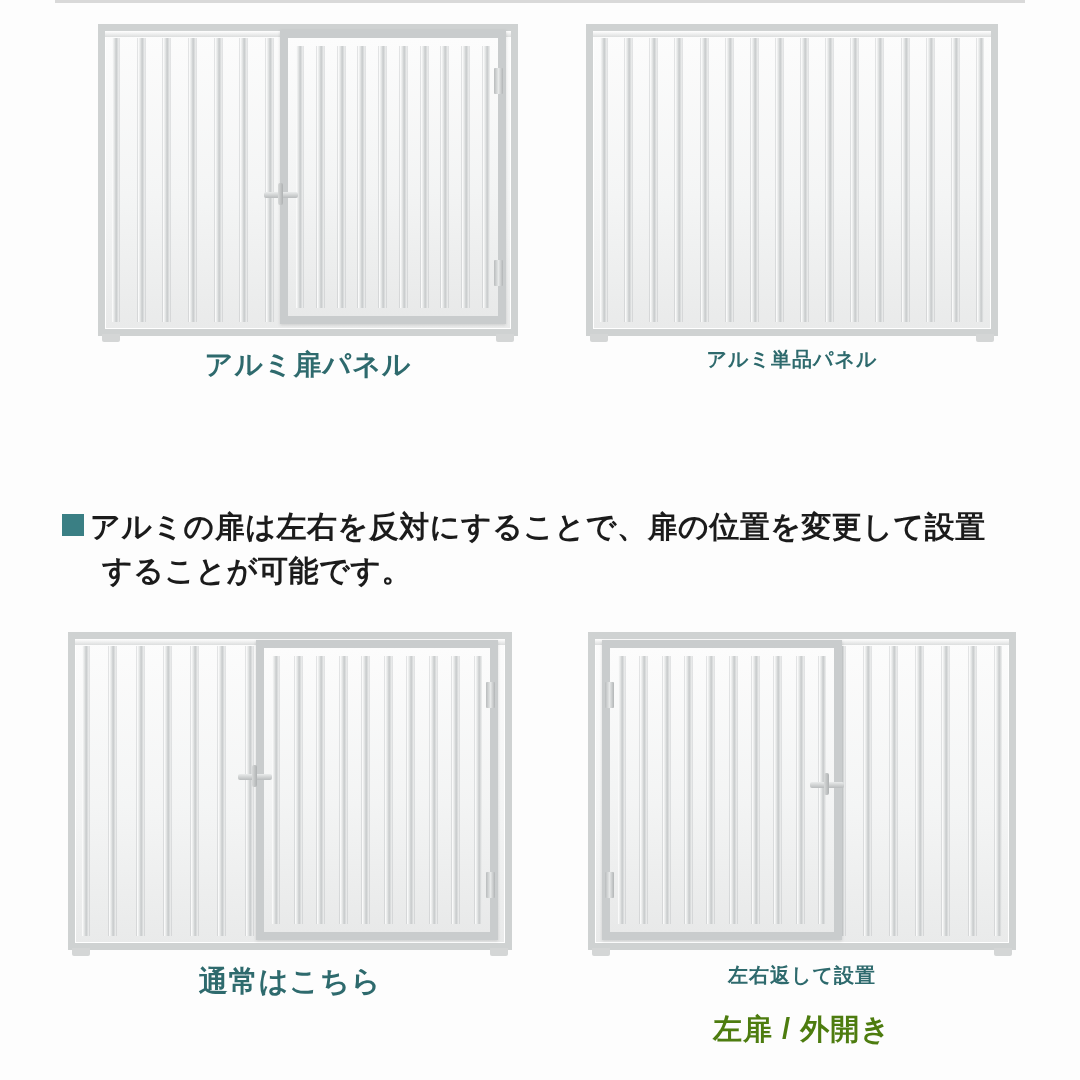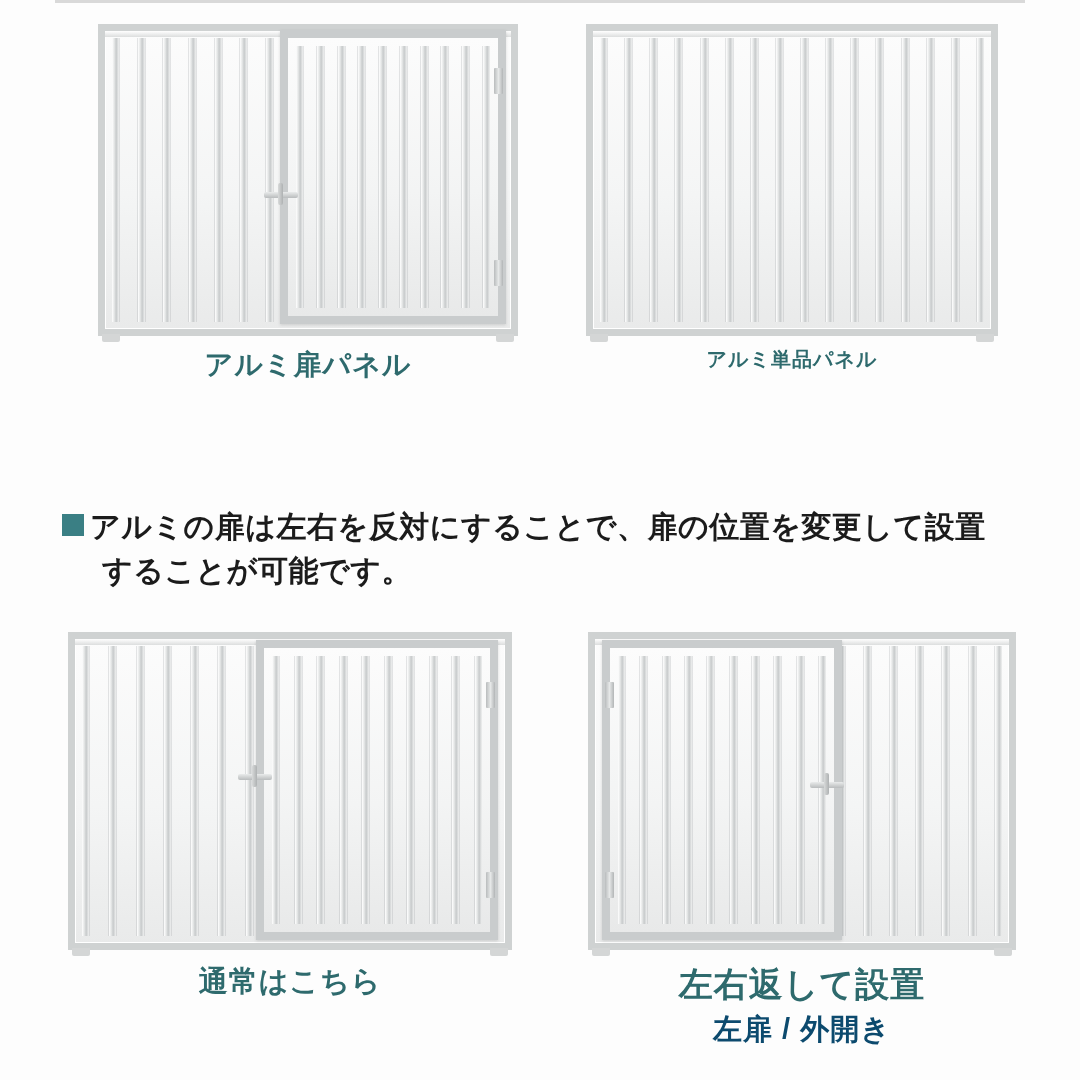--- a/index.html
+++ b/index.html
@@ -105,21 +105,21 @@
   
   .caption {
     position: absolute;
     text-align: center;
     color: #2f6b6e;
     font-weight: bold;
     letter-spacing: 1px;
     white-space: nowrap;
   }
   .caption.teal { color: #2e6a6d; }
-  .caption.red { color: #0c4a6e; }
+  .caption.red { color: #4d7c0f; }
 
   
   .note {
     position: absolute;
     left: 62px;
     top: 505px;
     width: 960px;
     color: #1b1b1b;
     font-size: 30px;
     line-height: 1.45;
@@ -297,16 +297,16 @@
         <div class="bar"></div>
           <div class="bar"></div>
       </div>
       <div class="hinge" style="left:-5px; top:34px;"></div>
       <div class="hinge" style="left:-5px; bottom:34px;"></div>
     </div>
     <div class="latch" style="left:222px; top:150px;"></div>
     <div class="feet" style="left:4px; bottom:-6px; width:18px;"></div>
     <div class="feet" style="right:4px; bottom:-6px; width:18px;"></div>
   </div>
-  <div class="caption teal" style="left:588px; top:962px; width:428px; font-size:34px;text-align:center;">左右返して設置</div>
+  <div class="caption teal" style="left:588px; top:962px; width:428px; font-size:20px;text-align:center;">左右返して設置</div>
   <div class="caption red" style="left:588px; top:1010px; width:428px; font-size:29px;">左扉 / 外開き</div>
 
 </div>
 
 </body></html>

